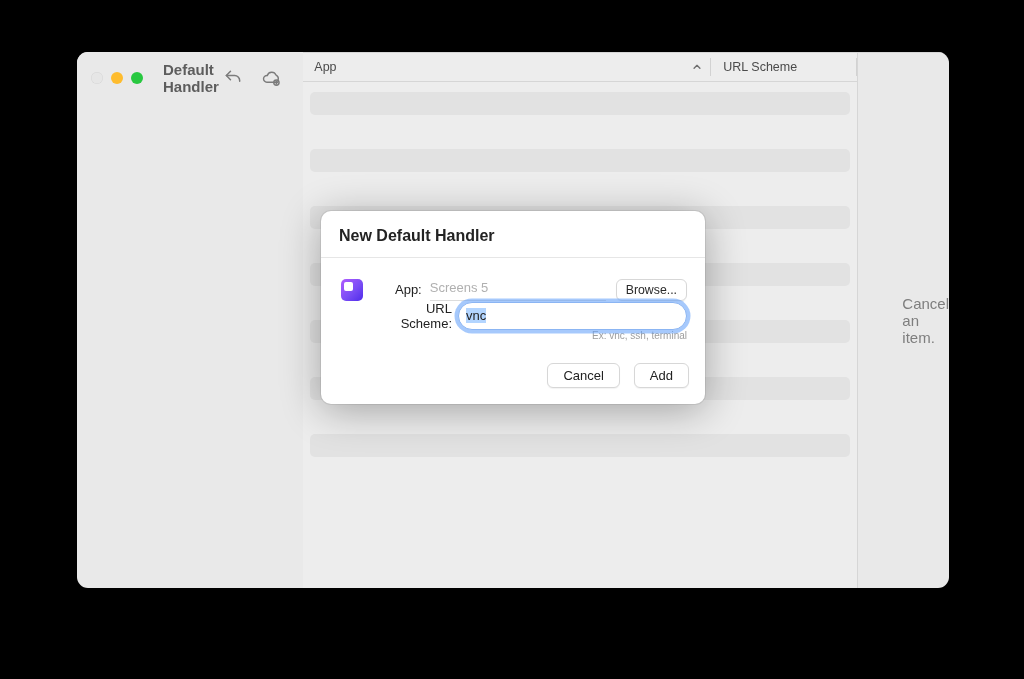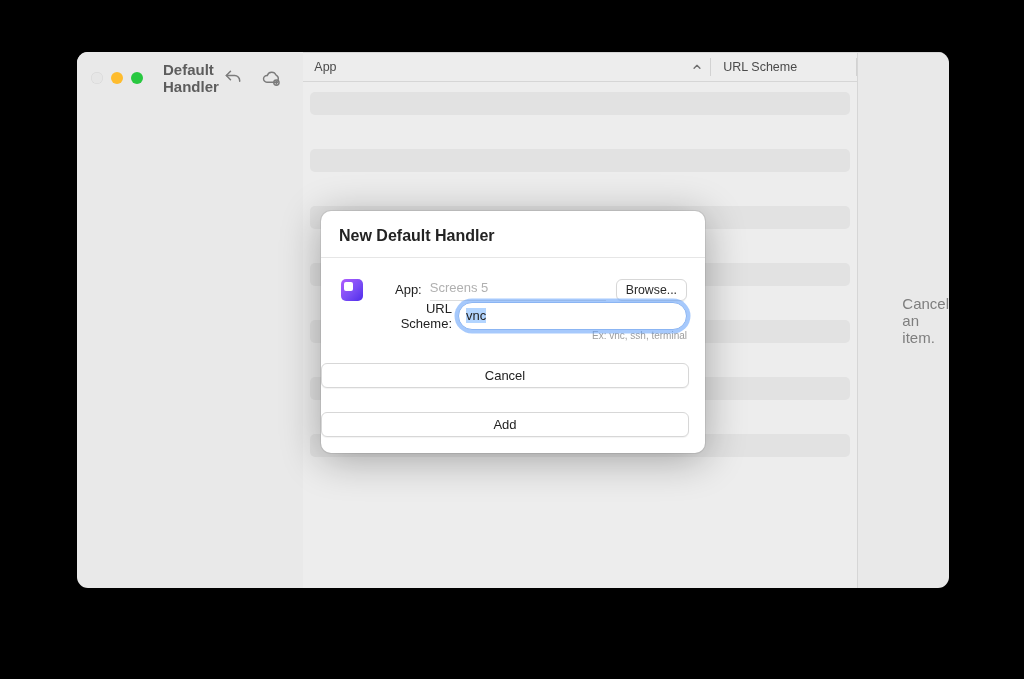--- a/index.html
+++ b/index.html
@@ -259,22 +259,21 @@
       font-size: 10px;
       color: #9d9d9d;
       margin-top: -7px;
       text-align: right;
     }
 
     .dialog-footer {
       padding: 14px 16px 16px 0;
       display: flex;
       justify-content: flex-end;
-      gap: 24px;
-      flex-direction: column;
+      gap: 14px;
     }
 
     .dlg-btn {
       background: #fff;
       border: 1px solid #d7d7d7;
       border-radius: 6px;
       padding: 4px 15px;
       font-size: 13px;
       color: #222;
       cursor: pointer;

